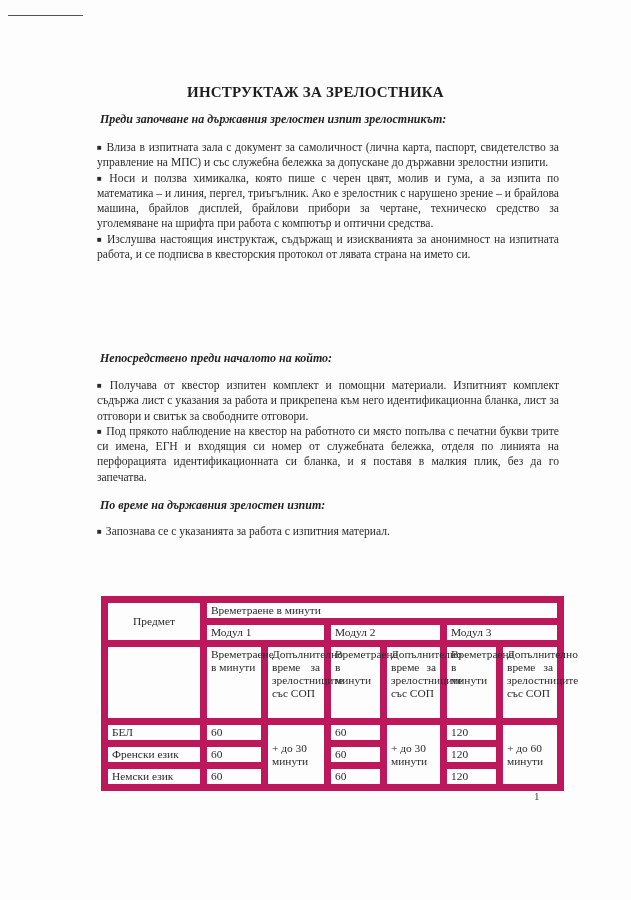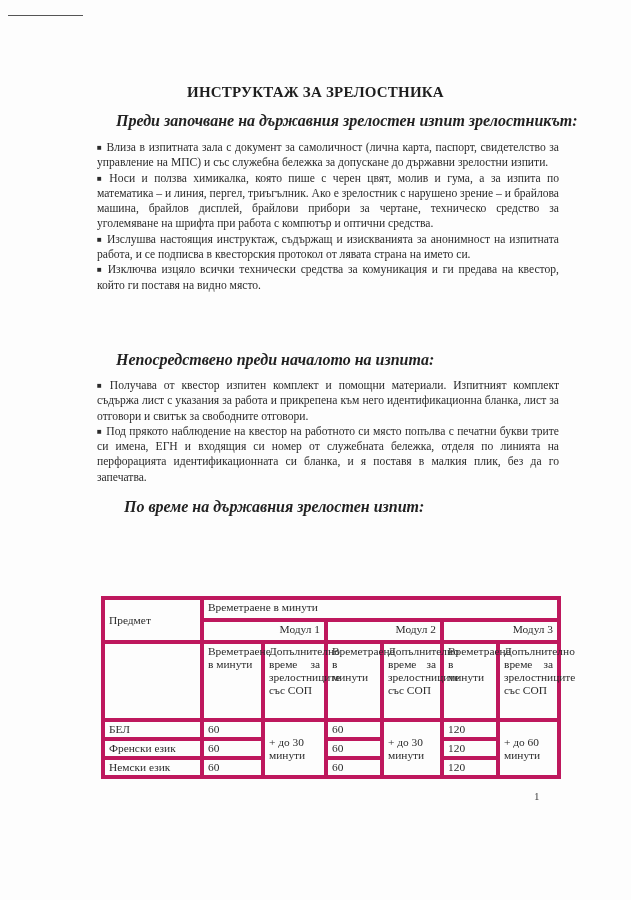--- a/index.html
+++ b/index.html
@@ -6,81 +6,81 @@
   body {
     width: 631px; height: 900px; background: #fdfdfd; position: relative; overflow: hidden;
     font-family: "Liberation Serif", "DejaVu Serif", serif; color: #2a2a2a;
   }
   .scan-line { position: absolute; left: 8px; top: 15px; width: 75px; height: 1px; background: #555; }
   .title {
     position: absolute; left: 0; width: 631px; top: 84px; text-align: center;
     font-weight: bold; font-size: 15px; letter-spacing: 0.2px; color: #1e1e1e;
   }
   .section-heading {
-    position: absolute; left: 116px; font-style: italic; font-weight: bold; font-size: 16px; color: #222;
+    position: absolute; left: 100px; font-style: italic; font-weight: bold; font-size: 12px; color: #222;
   }
   .para {
     position: absolute; left: 97px; width: 462px; font-size: 11.6px; line-height: 15.3px;
     text-align: justify; color: #2b2b2b;
   }
   .para p { margin: 0; }
   .bullet { font-size: 8px; vertical-align: 1px; margin-right: 4px; }
   table.exam {
     position: absolute; left: 101px; top: 596px; width: 456px;
     border-collapse: collapse; font-size: 11.4px; color: #2b2b2b; table-layout: fixed;
   }
   table.exam td {
-    border: 4px solid #be185d; padding: 1px 4px; vertical-align: top; line-height: 13px;
+    border: 7px solid #be185d; padding: 1px 4px; vertical-align: top; line-height: 13px;
   }
-  td.subject-head { vertical-align: middle !important; text-align: left; }
+  td.subject-head { vertical-align: middle !important; text-align: center; }
   td.merged { vertical-align: middle !important; }
   td.hdr-cell { text-align: justify; }
   .page-num { position: absolute; left: 534px; top: 790px; font-size: 11px; color: #444; }
 </style>
 </head>
 <body>
 
 <div class="scan-line"></div>
 
 <div class="title">ИНСТРУКТАЖ ЗА ЗРЕЛОСТНИКА</div>
 
 <div class="section-heading" style="top:112px;">Преди започване на държавния зрелостен изпит зрелостникът:</div>
 <div class="para" style="top:140px;">
   <p><span class="bullet">■</span><span>Влиза в изпитната зала с документ за самоличност (лична карта, паспорт, свидетелство за управление на МПС) и със служебна бележка за допускане до държавни зрелостни изпити.</span></p>
   <p><span class="bullet">■</span><span>Носи и ползва химикалка, която пише с черен цвят, молив и гума, а за изпита по математика – и линия, пергел, триъгълник. Ако е зрелостник с нарушено зрение – и брайлова машина, брайлов дисплей, брайлови прибори за чертане, техническо средство за уголемяване на шрифта при работа с компютър и оптични средства.</span></p>
   <p><span class="bullet">■</span><span>Изслушва настоящия инструктаж, съдържащ и изискванията за анонимност на изпитната работа, и се подписва в квесторския протокол от лявата страна на името си.</span></p>
-  <p><span class="bullet">■</span><span>Изключва изцяло всички технически средства за комуникация и ги предава на квестор, който ги поставя на видно място.</span></p>
 </div>
 
-<div class="section-heading" style="top:351px;">Непосредствено преди началото на изпита:</div>
+<div class="section-heading" style="top:351px;">Непосредствено преди началото на който:</div>
 <div class="para" style="top:378px;">
   <p><span class="bullet">■</span><span>Получава от квестор изпитен комплект и помощни материали. Изпитният комплект съдържа лист с указания за работа и прикрепена към него идентификационна бланка, лист за отговори и свитък за свободните отговори.</span></p>
   <p><span class="bullet">■</span><span>Под прякото наблюдение на квестор на работното си място попълва с печатни букви трите си имена, ЕГН и входящия си номер от служебната бележка, отделя по линията на перфорацията идентификационната си бланка, и я поставя в малкия плик, без да го запечатва.</span></p>
 </div>
 
-<div class="section-heading" style="top:498px;margin-left:8px;">По време на държавния зрелостен изпит:</div>
+<div class="section-heading" style="top:498px;">По време на държавния зрелостен изпит:</div>
 <div class="para" style="top:524px;">
+  <p><span class="bullet">■</span><span>Запознава се с указанията за работа с изпитния материал.</span></p>
 </div>
 
 <table class="exam">
   <colgroup>
     <col style="width:99px">
       <col style="width:61px">
       <col style="width:63px">
       <col style="width:56px">
       <col style="width:60px">
       <col style="width:56px">
       <col style="width:61px">
   </colgroup>
   <tbody>
       <tr style="height:22px;">
     <td rowspan="2" class="subject-head">Предмет</td>
     <td colspan="6">Времетраене в минути</td>
   </tr>
-  <tr style="height:22px;text-align:right;">
+  <tr style="height:22px;">
     <td colspan="2">Модул 1</td>
     <td colspan="2">Модул 2</td>
     <td colspan="2">Модул 3</td>
   </tr>
   <tr style="height:78px;">
     <td></td>
     <td class="hdr-cell">Времетраене в минути</td>
     <td class="hdr-cell">Допълнително време за зрелостниците със СОП</td>
     <td class="hdr-cell">Времетраене в минути</td>
     <td class="hdr-cell">Допълнително време за зрелостниците със СОП</td>

